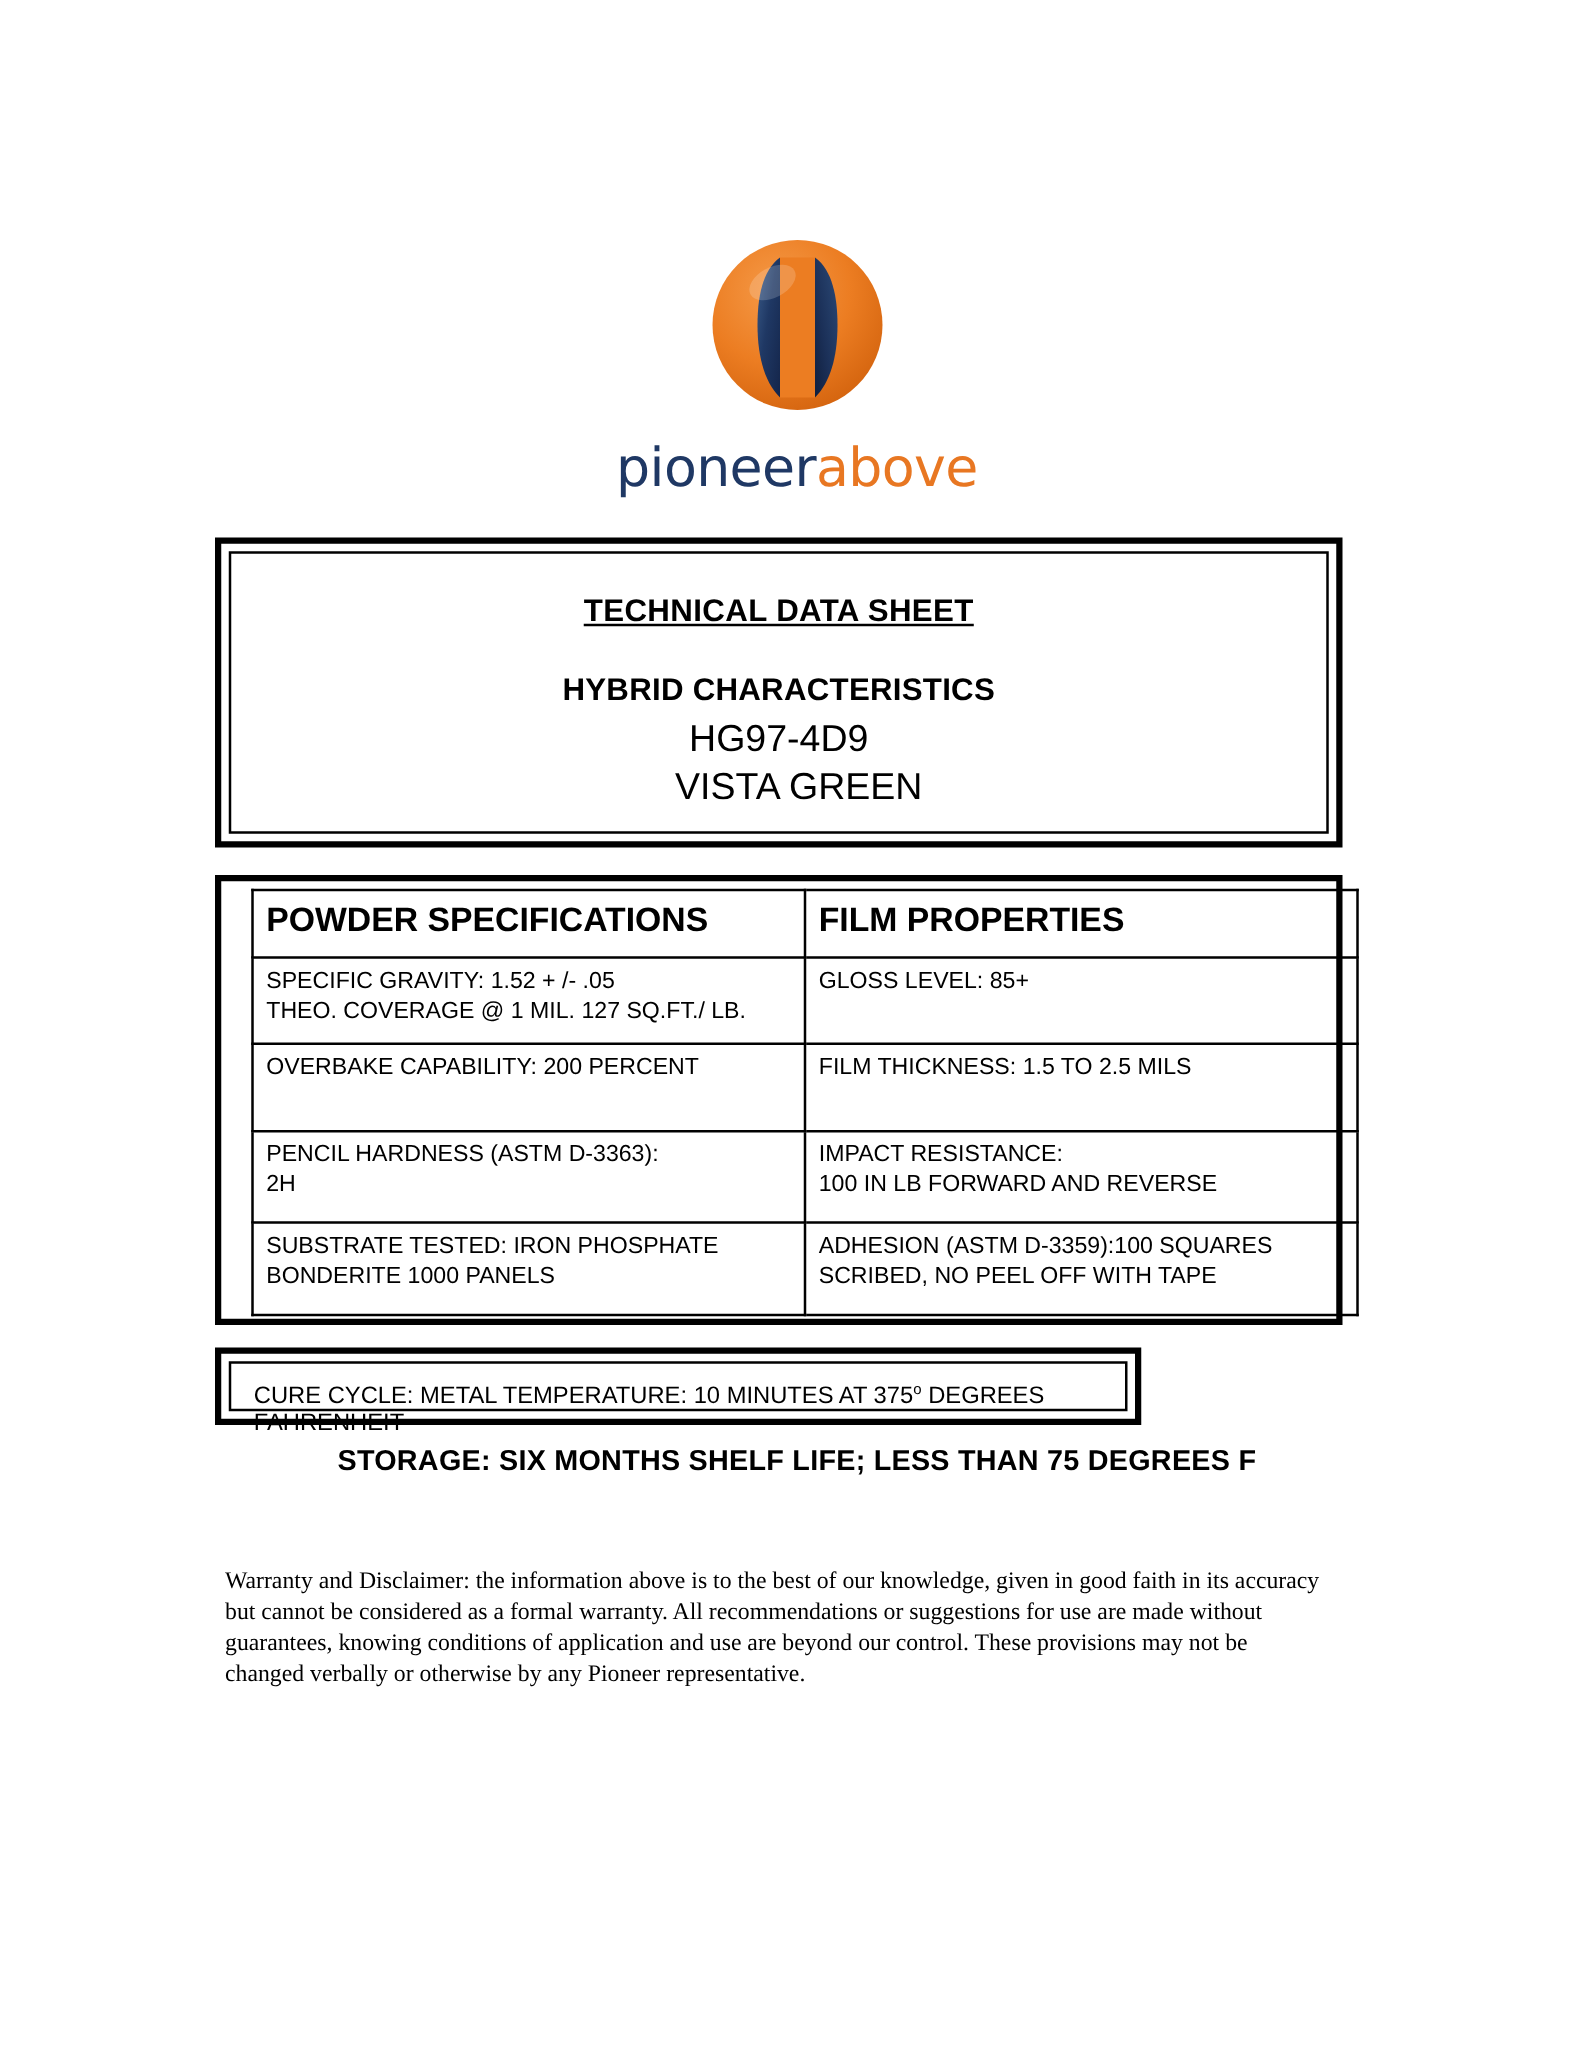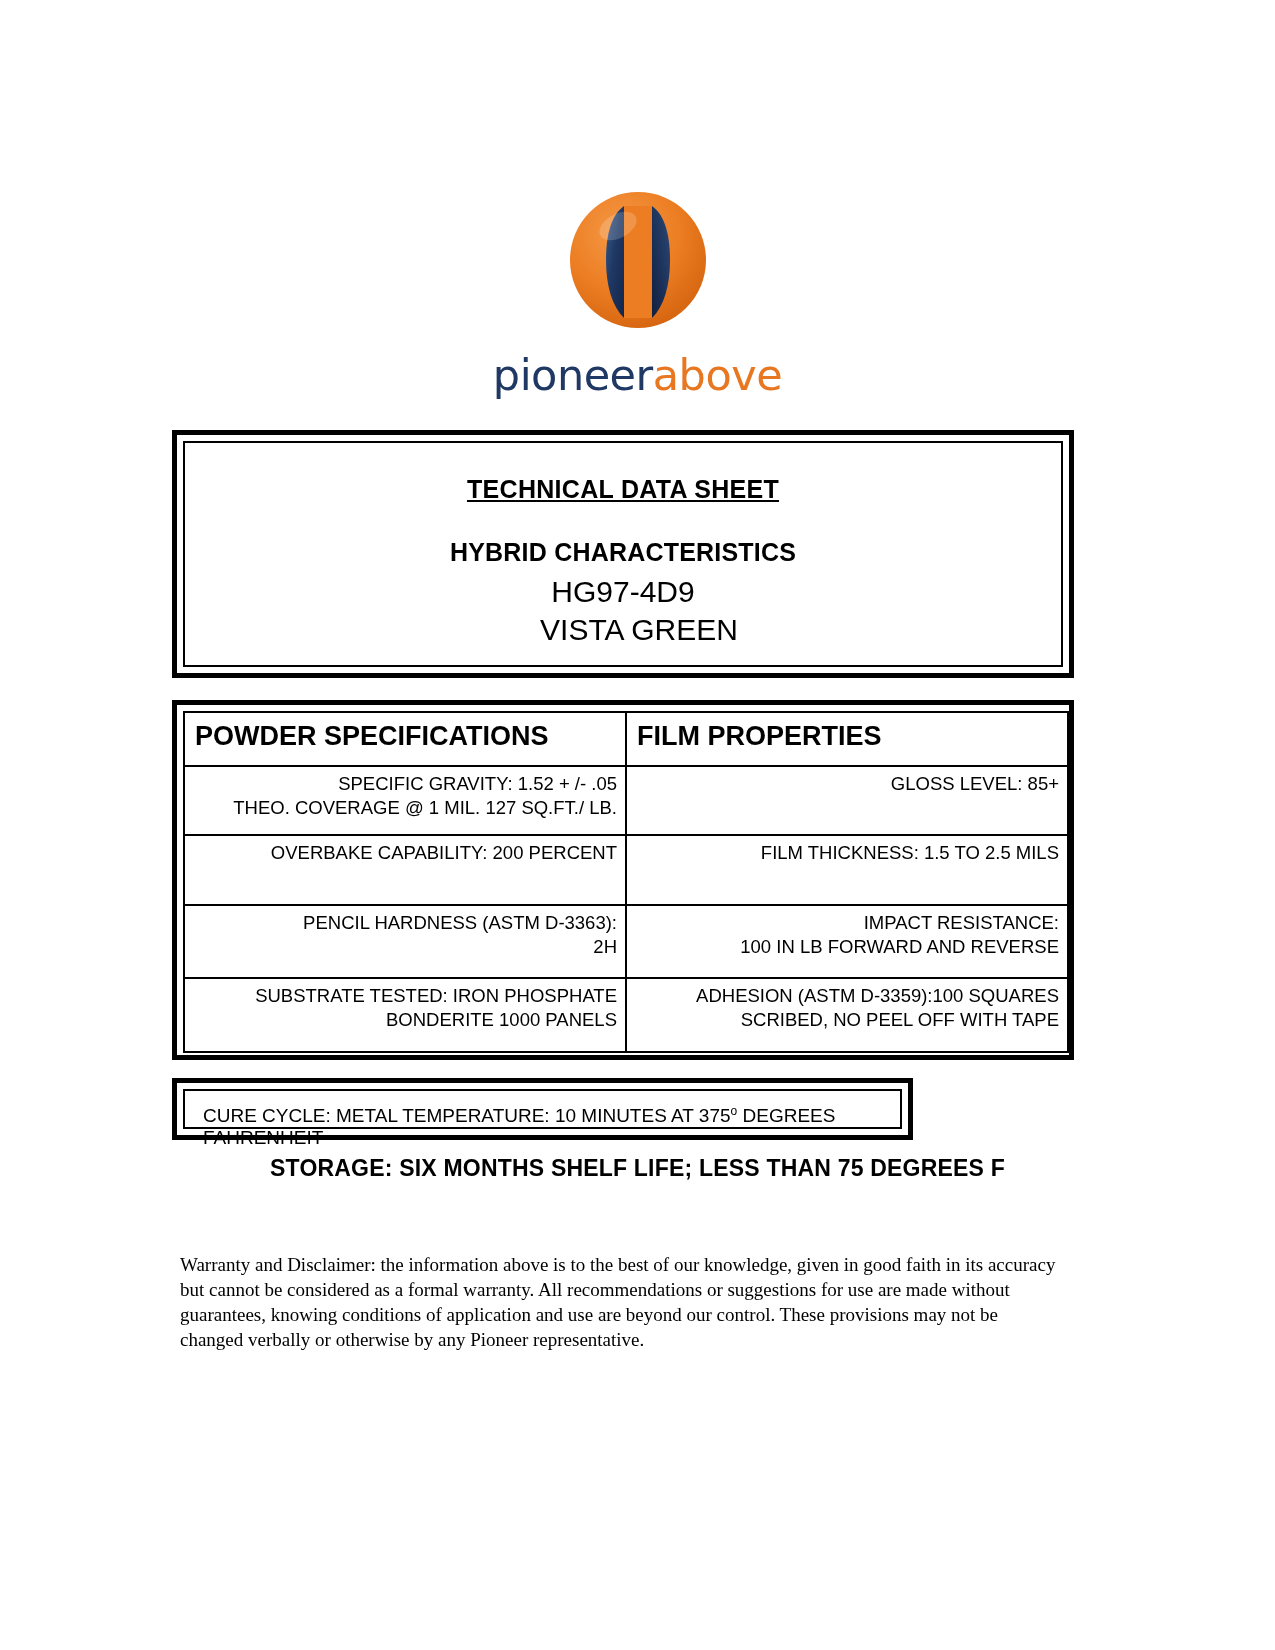--- a/index.html
+++ b/index.html
@@ -101,21 +101,21 @@
 
   
   #specs-box {
     left: 172px;
     top: 700px;
     width: 902px;
     height: 360px;
   }
   table.specs {
     position: absolute;
-    left: 6px;
+    left: 24px;
     top: 6px;
     width: 884px;
     height: 342px;
     border-collapse: collapse;
     table-layout: fixed;
   }
   table.specs th, table.specs td {
     border: 2px solid #000;
     vertical-align: top;
     padding: 5px 8px 6px 10px;
@@ -125,21 +125,20 @@
     text-align: left;
     font-size: 27px;
     font-weight: bold;
     height: 54px;
     padding-top: 8px;
   }
   table.specs td {
     font-size: 18.5px;
     line-height: 1.28;
     font-weight: 400;
-    text-align: right;
   }
   .col-left { width: 442px; }
   .col-right { width: 442px; }
   .row-h1 { height: 68px; }
   .row-h2 { height: 68px; }
   .row-h3 { height: 72px; }
   .row-h4 { height: 72px; }
 
   
   #cure-box {

